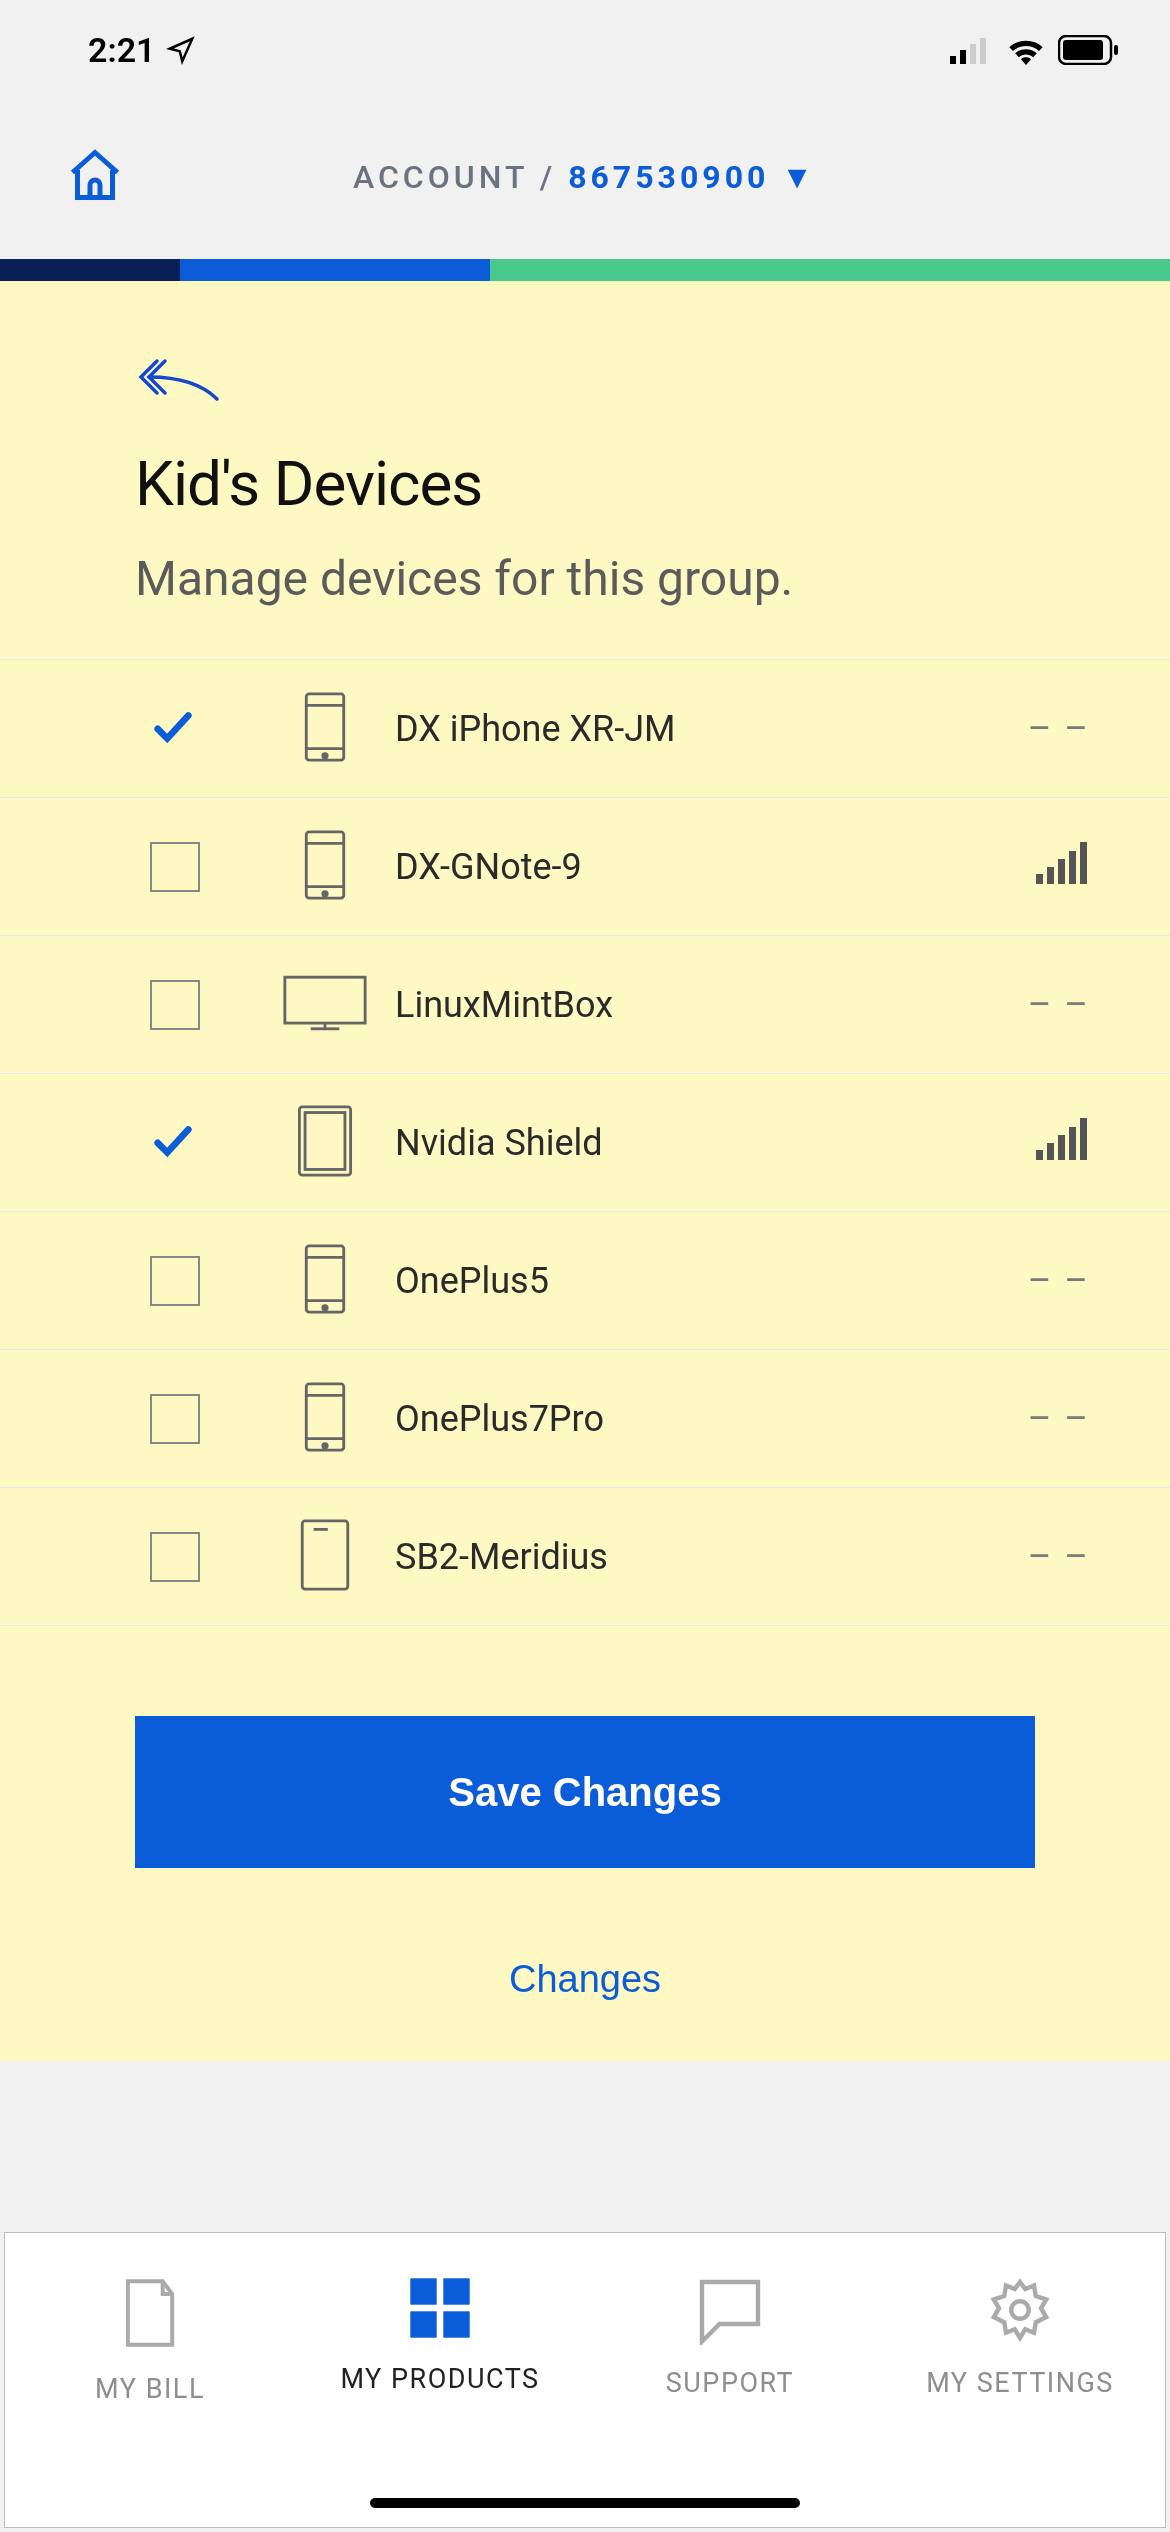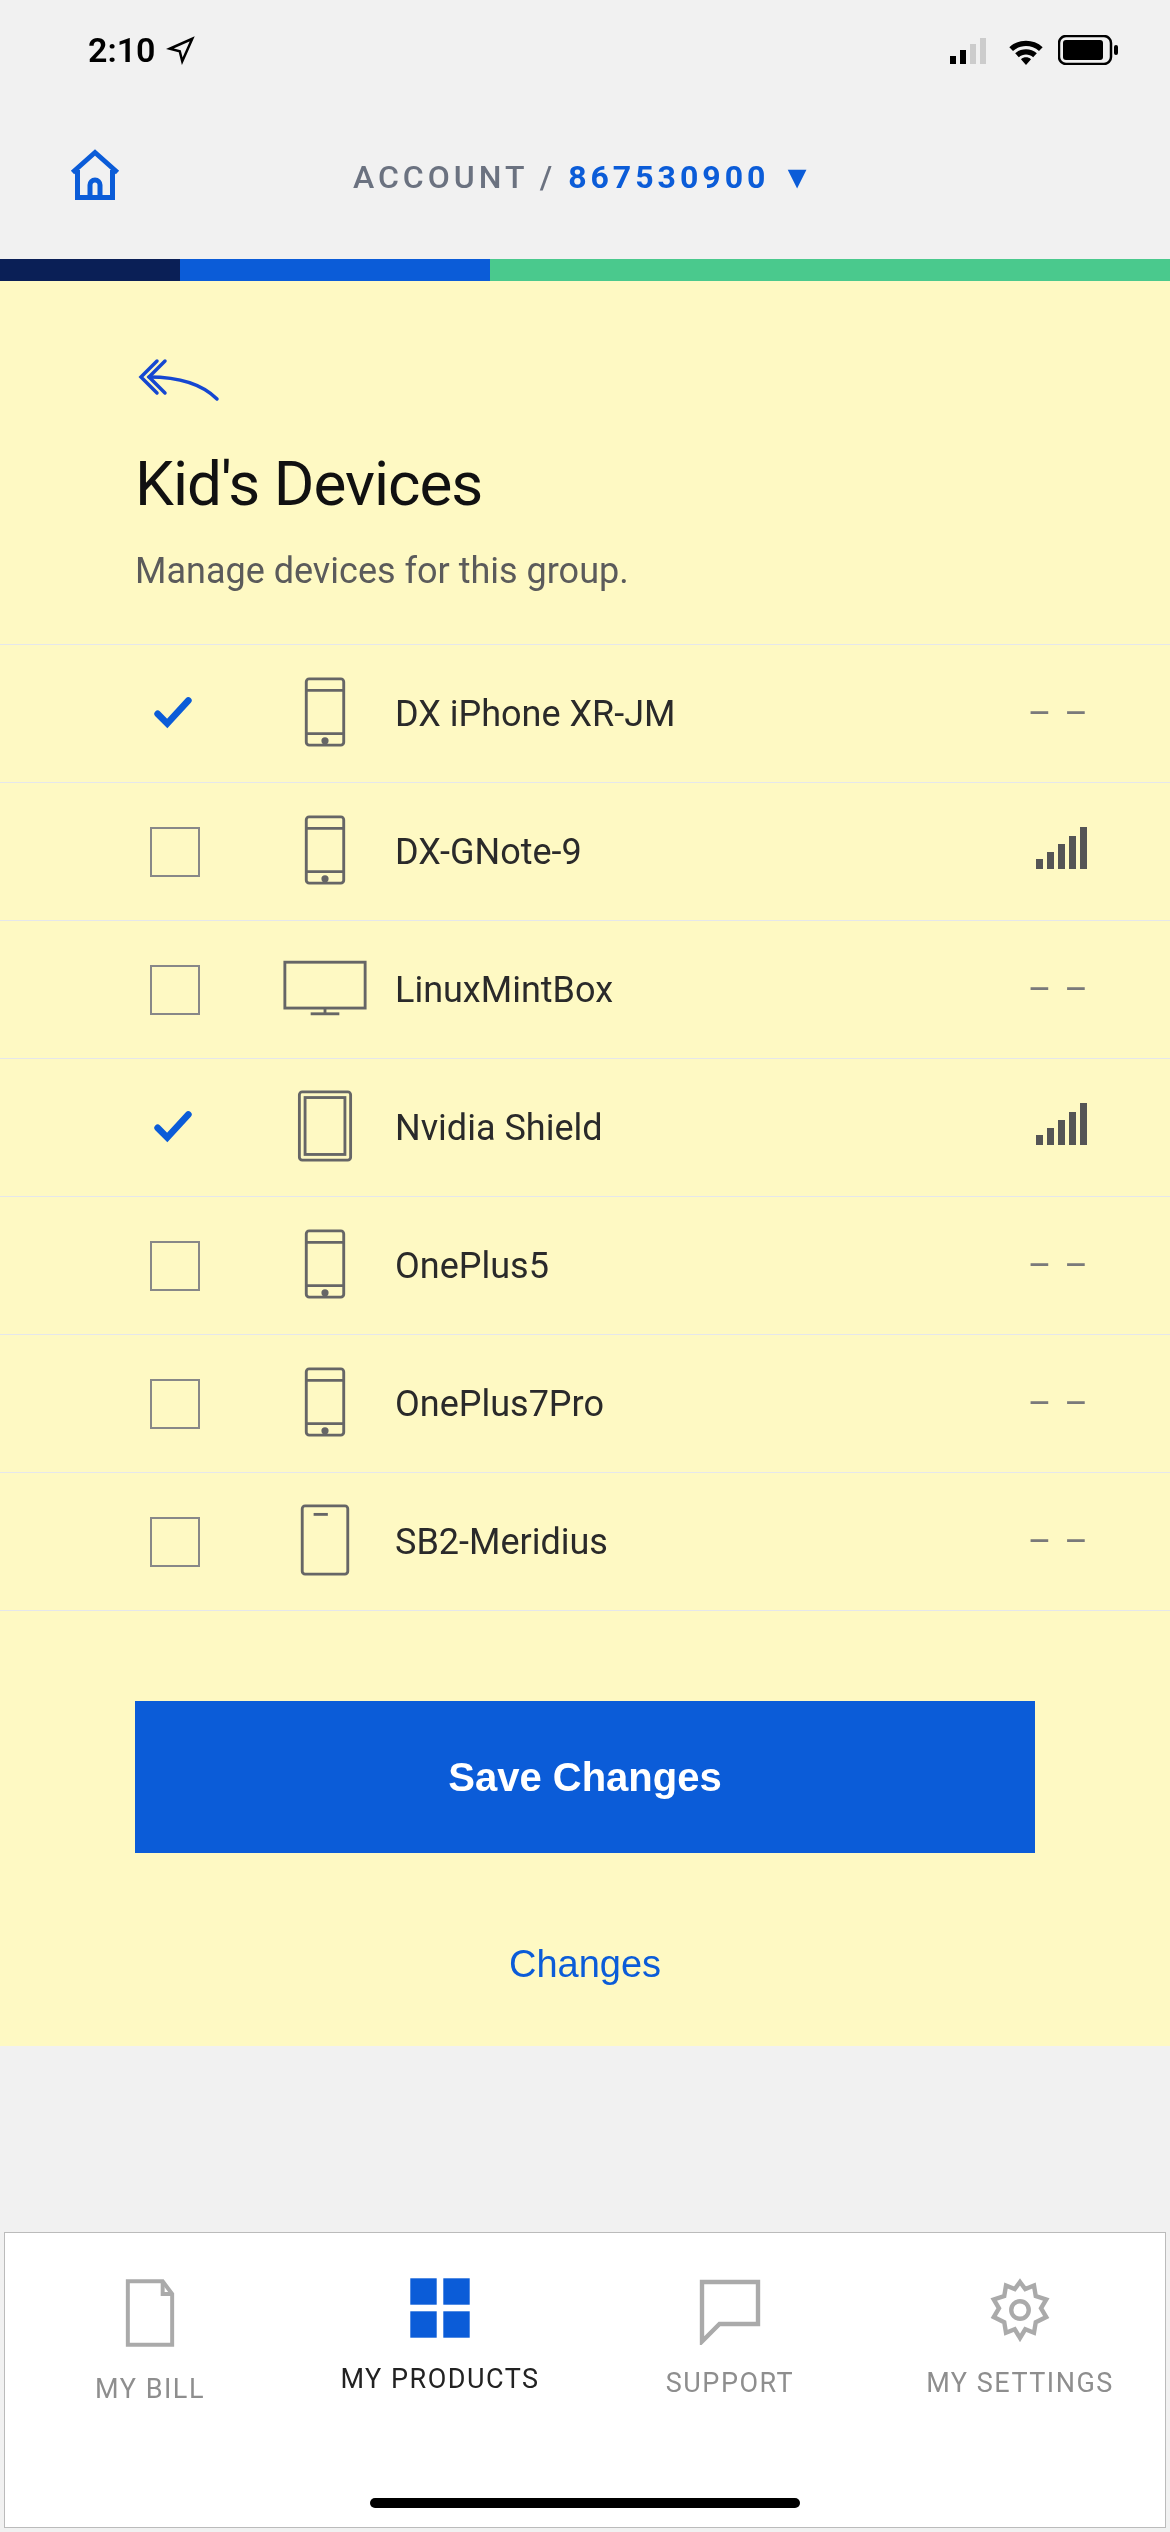--- a/index.html
+++ b/index.html
@@ -38,21 +38,21 @@
     .breadcrumb .acct-label { color: #6b7280; }
     .breadcrumb .acct-num { color: #0b5cd8; font-weight: 700; }
     .divider-bar { display: flex; height: 22px; }
     .bar-dark { background: #0a1f56; width: 180px; }
     .bar-blue { background: #0b5cd8; width: 310px; }
     .bar-green { background: #4ac98d; flex: 1; }
     .main { background: #fef9c3; }
     .content-top { padding: 72px 135px 52px 135px; border-bottom: 1px solid #e5e7eb; }
     .back-arrow { margin-bottom: 40px; }
     .page-title { font-size: 62px; font-weight: 400; color: #111; margin-bottom: 30px; letter-spacing: -1px; }
-    .page-sub { font-size: 36px; color: #5b5b5b; }
+    .page-sub { font-size: 48px; color: #5b5b5b; }
     .devices { }
     .device-row {
       display: flex;
       align-items: center;
       height: 138px;
       padding: 0 80px 0 150px;
       border-bottom: 1px solid #e5e7eb;
     }
     .check-col { width: 120px; display: flex; align-items: center; justify-content: flex-start; }
     .icon-col { width: 110px; display: flex; align-items: center; justify-content: center; }
@@ -117,21 +117,21 @@
       height: 10px;
       background: #000;
       border-radius: 10px;
     }
   </style>
 </head>
 <body>
 
 <div class="status-bar">
   <div class="status-time">
-    <span>2:10</span>
+    <span>2:21</span>
     <svg width="30" height="30" viewBox="0 0 24 24" fill="none" stroke="#000" stroke-width="2">
         <path d="M3 11 L21 3 L13 21 L11 13 Z"></path>
       </svg>
   </div>
   <div class="status-right">
     <svg width="44" height="28" viewBox="0 0 44 28">
       <rect x="0" y="20" width="6" height="8" fill="#000"></rect>
       <rect x="10" y="14" width="6" height="14" fill="#000"></rect>
       <rect x="20" y="8" width="6" height="20" fill="#ccc"></rect>
       <rect x="30" y="2" width="6" height="26" fill="#ccc"></rect>

